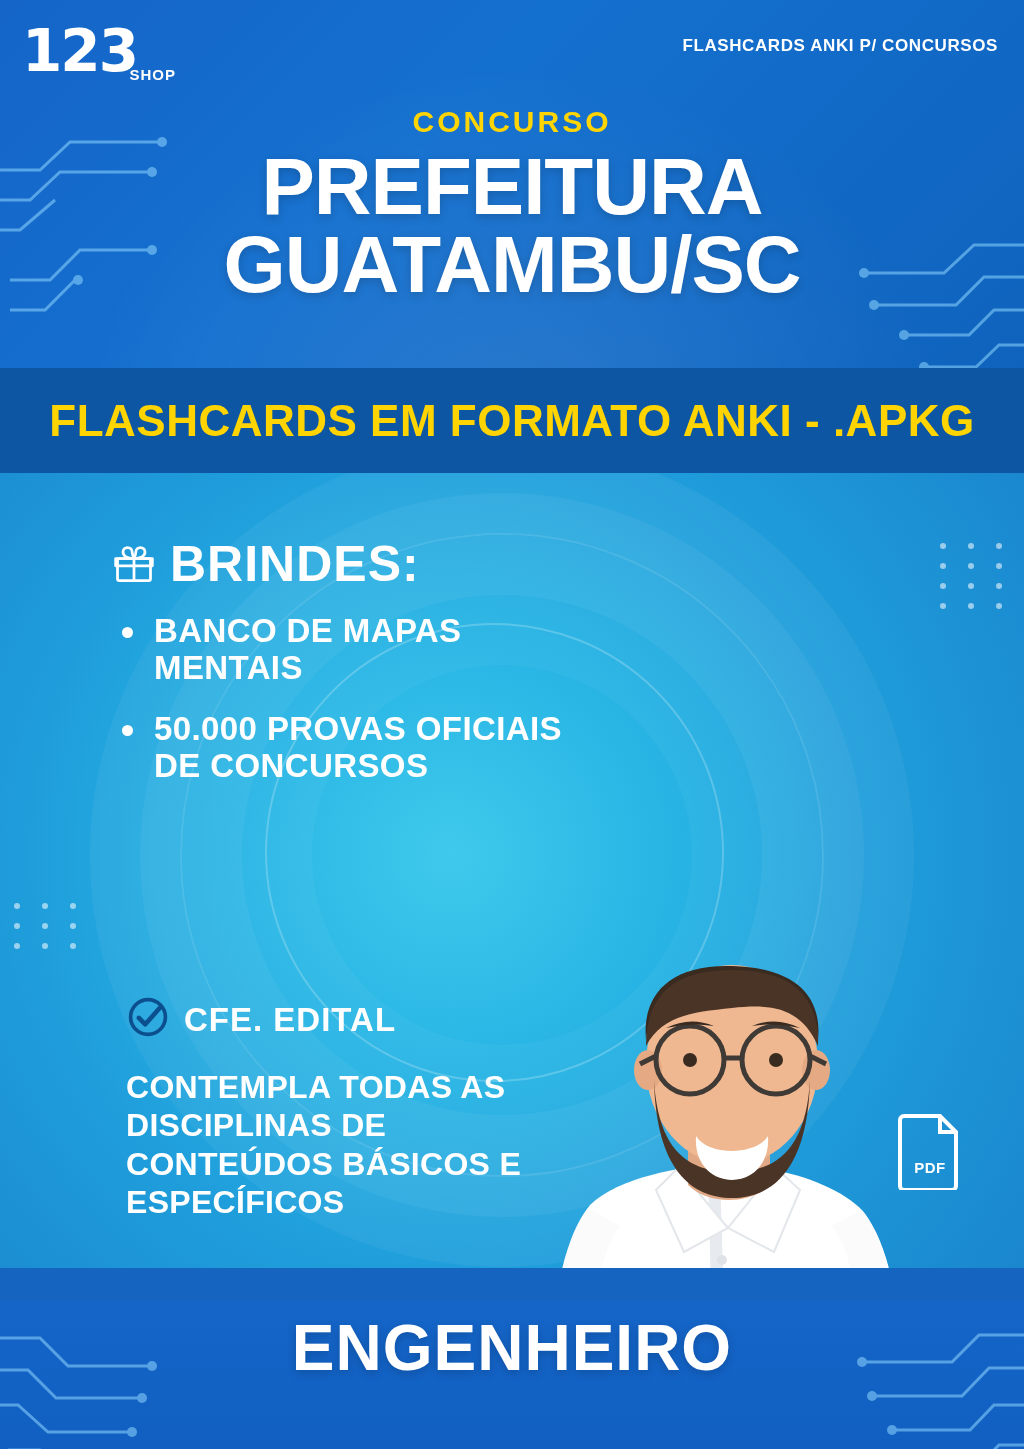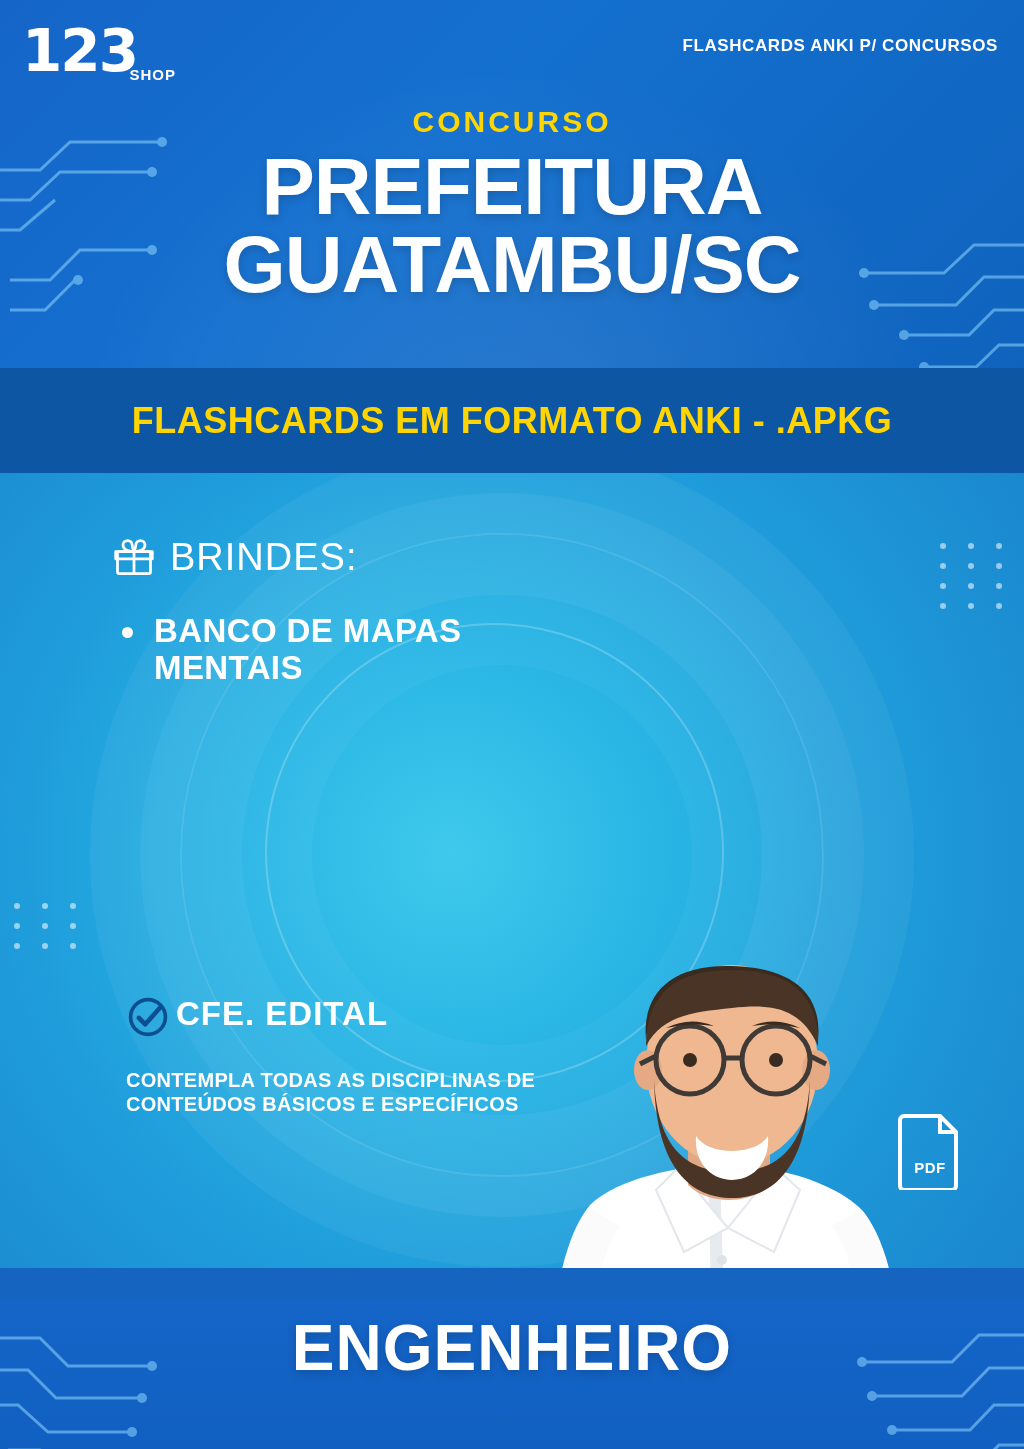--- a/index.html
+++ b/index.html
@@ -105,21 +105,21 @@
     top: 368px;
     width: 1024px;
     height: 105px;
     background: #0d56a4;
     display: flex;
     align-items: center;
     justify-content: center;
   }
   .band-text {
     color: #ffd400;
-    font-size: 36px;
+    font-size: 44px;
     font-weight: bold;
     letter-spacing: 0.5px;
     text-transform: uppercase;
     text-align: center;
   }
 
   
   .mid-section {
     position: absolute;
     left: 0;
@@ -171,22 +171,22 @@
     position: absolute;
     left: 112px;
     top: 62px;
     display: flex;
     align-items: center;
     gap: 14px;
   }
   .gift-icon { width: 44px; height: 44px; display: block; }
   .brindes-title {
     color: #ffffff;
-    font-size: 38px;
-    font-weight: normal;
+    font-size: 50px;
+    font-weight: bold;
     letter-spacing: 1px;
     text-transform: uppercase;
   }
 
   .benefits {
     position: absolute;
     left: 106px;
     top: 132px;
     width: 470px;
     margin: 8px;
@@ -213,38 +213,38 @@
     height: 11px;
     border-radius: 50%;
     background: #ffffff;
   }
 
   .edital-head {
     position: absolute;
     left: 126px;
     top: 522px;
     display: flex;
-    align-items: flex-start;
-    gap: 6px;
+    align-items: flex-end;
+    gap: 14px;
   }
   .check-icon { width: 44px; height: 44px; display: block; }
   .edital-title {
     color: #ffffff;
     font-size: 33px;
     font-weight: bold;
     letter-spacing: 1px;
     text-transform: uppercase;
   }
   .edital-sub {
     position: absolute;
     left: 126px;
     top: 595px;
     width: 430px;
     color: #ffffff;
-    font-size: 20px;
+    font-size: 32px;
     font-weight: bold;
     line-height: 1.2;
     letter-spacing: 0.3px;
     text-transform: uppercase;
   }
 
   .pdf-badge {
     position: absolute;
     right: 62px;
     bottom: 78px;
@@ -397,20 +397,21 @@
           <path d="M24 18v24"></path>
           <path d="M24 18c-6 0-12-2-12-7a5 5 0 0 1 10 0c0 3 1 5 2 7z"></path>
           <path d="M24 18c6 0 12-2 12-7a5 5 0 0 0-10 0c0 3-1 5-2 7z"></path>
         </g>
       </svg>
       <div class="brindes-title">BRINDES:</div>
     </div>
 
     <ul class="benefits">
       <li>BANCO DE MAPAS MENTAIS</li>
+      <li>50.000 PROVAS OFICIAIS DE CONCURSOS</li>
     </ul>
 
     <div class="edital-head">
       <svg class="check-icon" viewBox="0 0 48 48">
         <circle cx="24" cy="24" r="19" fill="none" stroke="#0b4f8f" stroke-width="4"></circle>
         <path d="M14 25l7 7 16-18" fill="none" stroke="#0b4f8f" stroke-width="5" stroke-linecap="round" stroke-linejoin="round"></path>
       </svg>
       <div class="edital-title">CFE. EDITAL</div>
     </div>
     <div class="edital-sub">CONTEMPLA TODAS AS DISCIPLINAS DE CONTEÚDOS BÁSICOS E ESPECÍFICOS</div>

